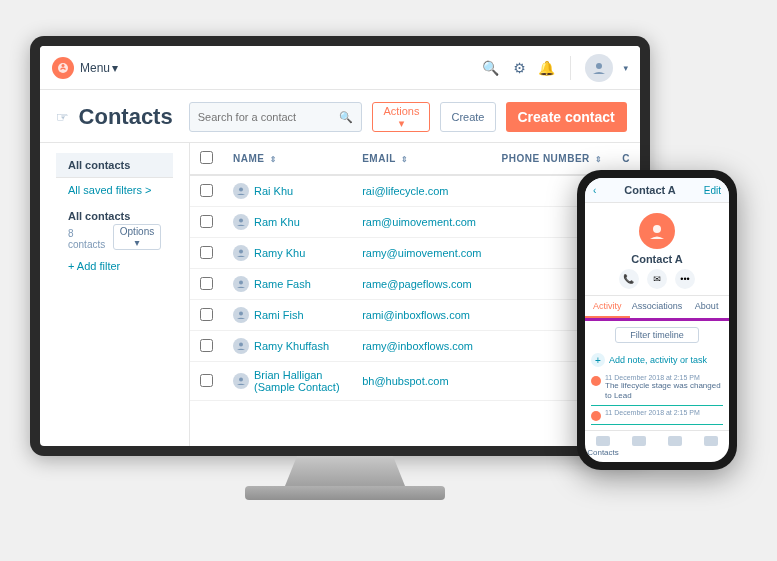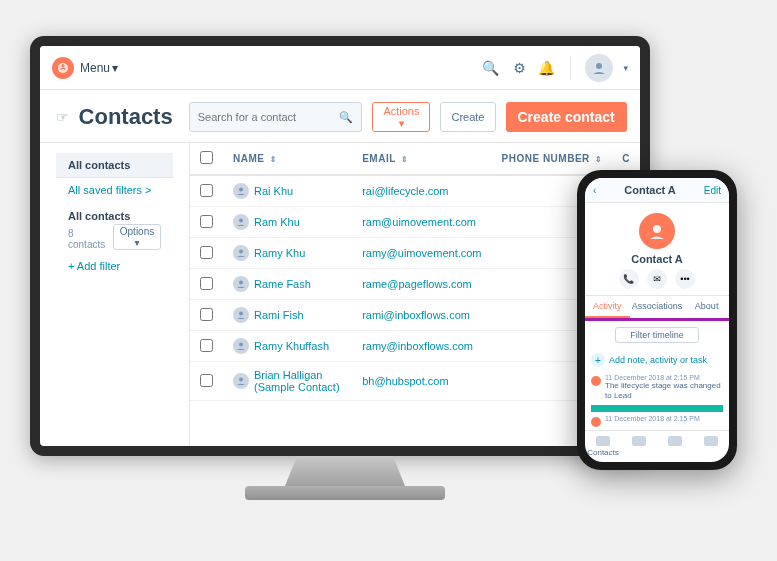--- a/index.html
+++ b/index.html
@@ -524,21 +524,21 @@
       align-items: center;
       justify-content: center;
       font-size: 10px;
       color: #0091ae;
     }
 
     .phone-activity-item {
       display: flex;
       gap: 4px;
       padding: 3px 0;
-      border-bottom: 7px solid #14b8a6;
+      border-bottom: 1px solid #14b8a6;
     }
 
     .phone-activity-dot {
       width: 10px;
       height: 10px;
       border-radius: 50%;
       background: #ff7a59;
       flex-shrink: 0;
       margin-top: 2px;
     }

